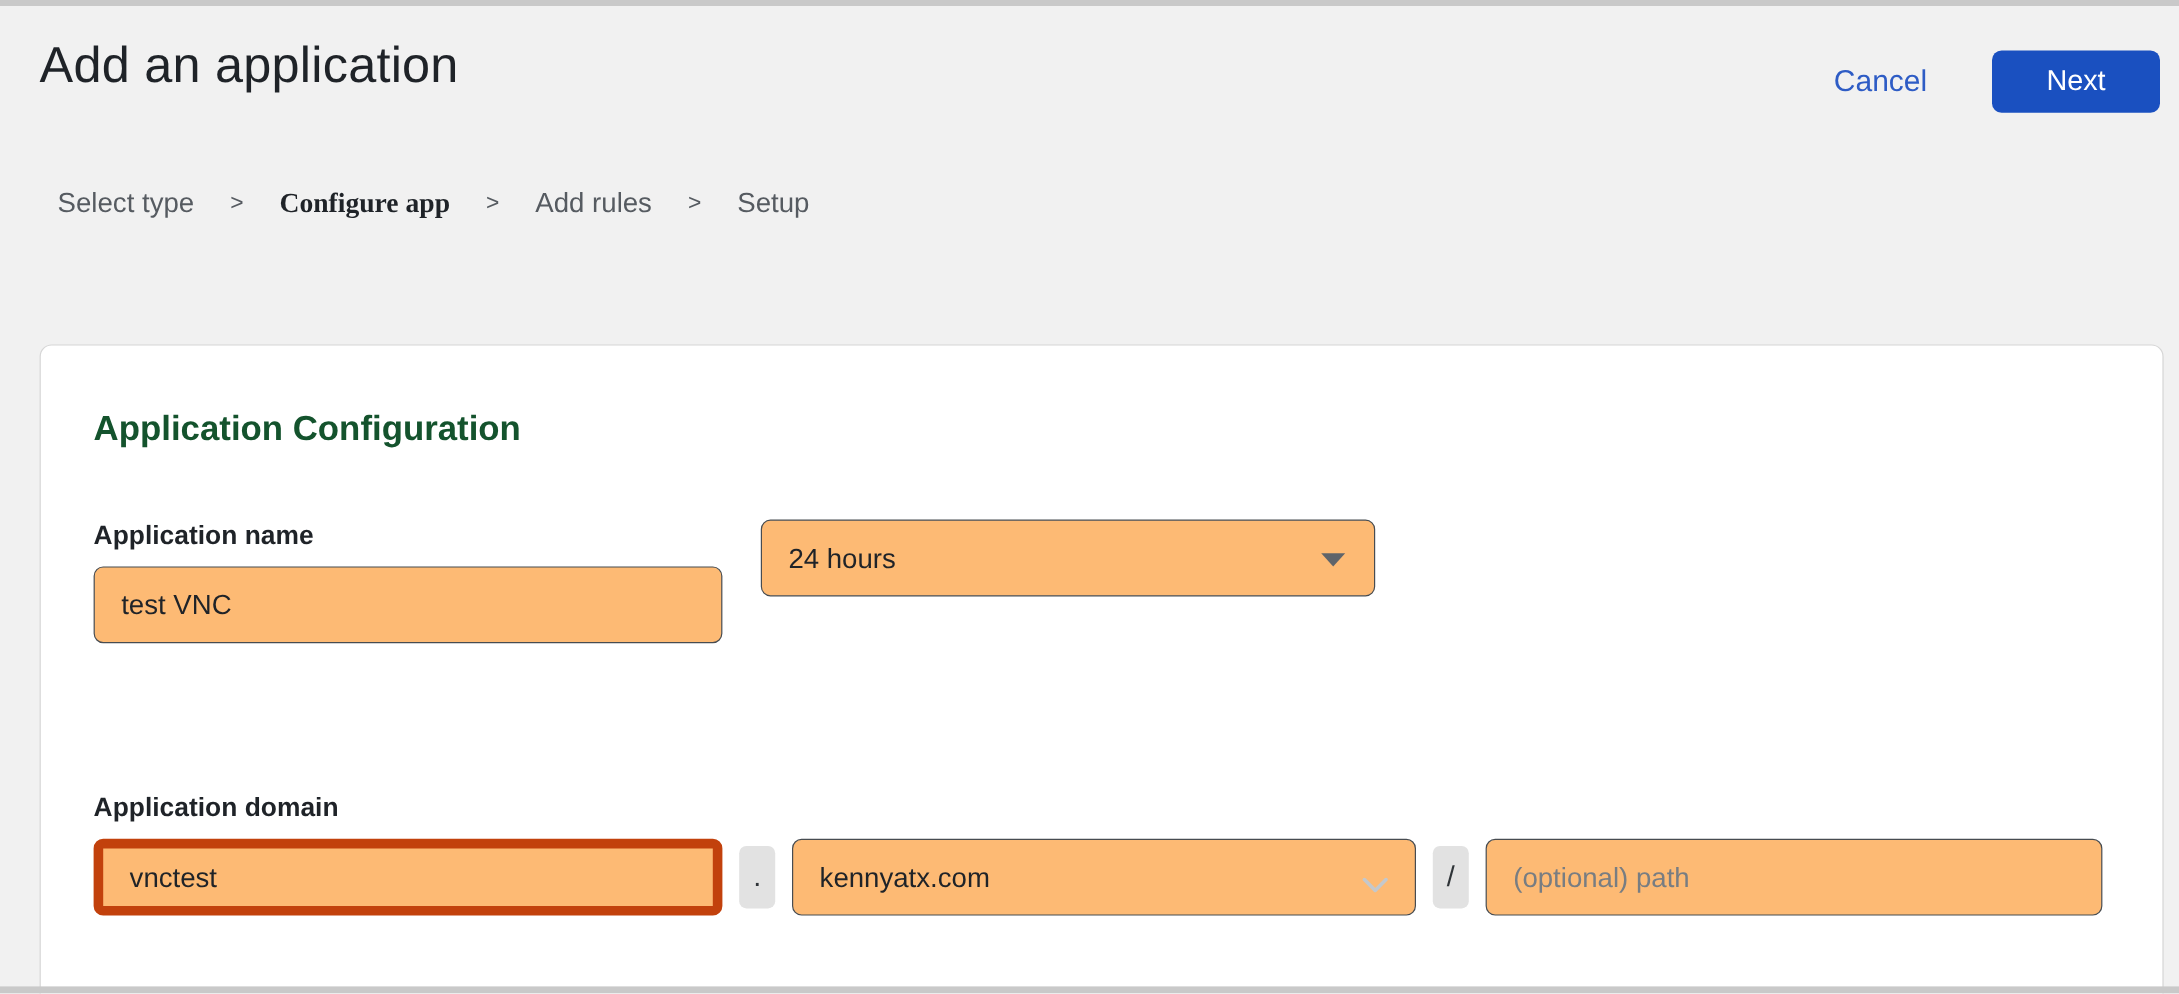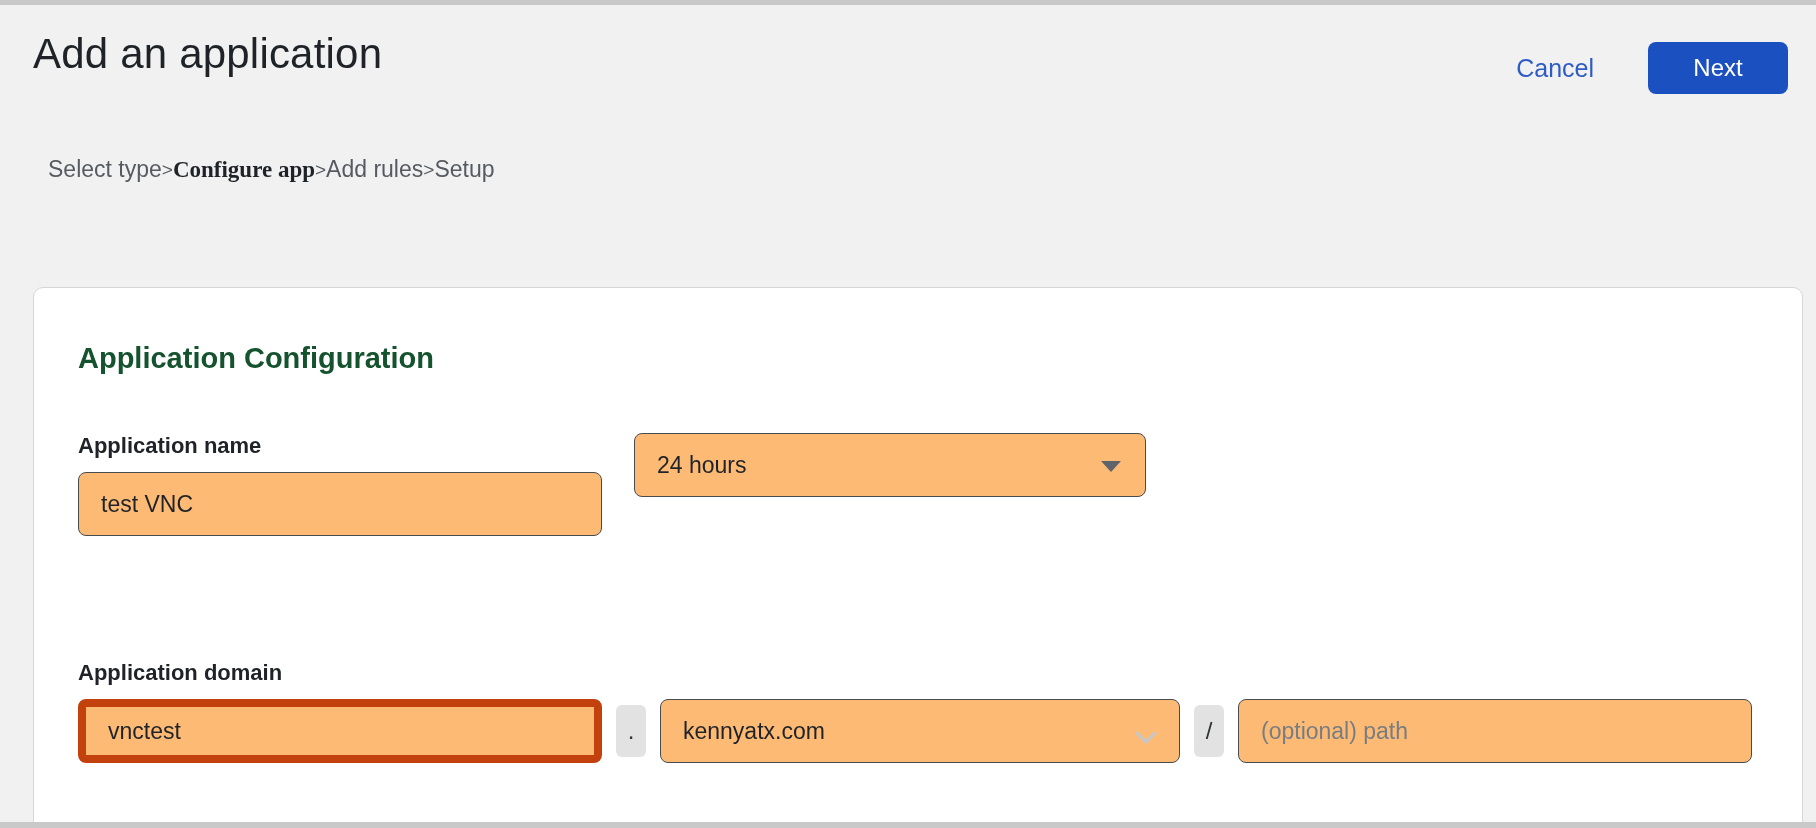--- a/index.html
+++ b/index.html
@@ -13,21 +13,21 @@
   }
   .edge-strip { position: absolute; left: 0; width: 100%; background: #c9c9c9; z-index: 20; }
   .edge-strip.top { top: 0; height: 5px; }
   .edge-strip.bottom { bottom: 0; height: 6px; }
 
   
   .page-header {
     display: flex;
     justify-content: space-between;
     align-items: flex-start;
-    padding: 30px 28px 0 33px;
+    padding: 30px 16px 0 33px;
   }
   .page-title {
     font-size: 42px;
     font-weight: 400;
     letter-spacing: 0.2px;
     color: #1f2328;
   }
   .header-actions { display: flex; gap: 54px; margin-top: 12px; }
   .cancel-link {
     font-size: 25px;
@@ -40,21 +40,21 @@
     background: #1a50c0;
     color: #ffffff;
     border: none; border-radius: 8px;
     font-size: 24px;
     font-family: "Liberation Sans", sans-serif;
     cursor: pointer;
   }
 
   
   .breadcrumb {
-    display: flex; align-items: center; 
+    display: flex; align-items: center; gap: 30px;
     margin: 62px 0 0 48px;
     font-size: 23px;
     color: #565b61;
   }
   .crumb { cursor: default; }
   .crumb.active { font-weight: 700; color: #1f2328; font-family: Liberation Serif, serif; }
   .crumb-sep { font-size: 19px; color: #565b61; }
 
   
   .card {

